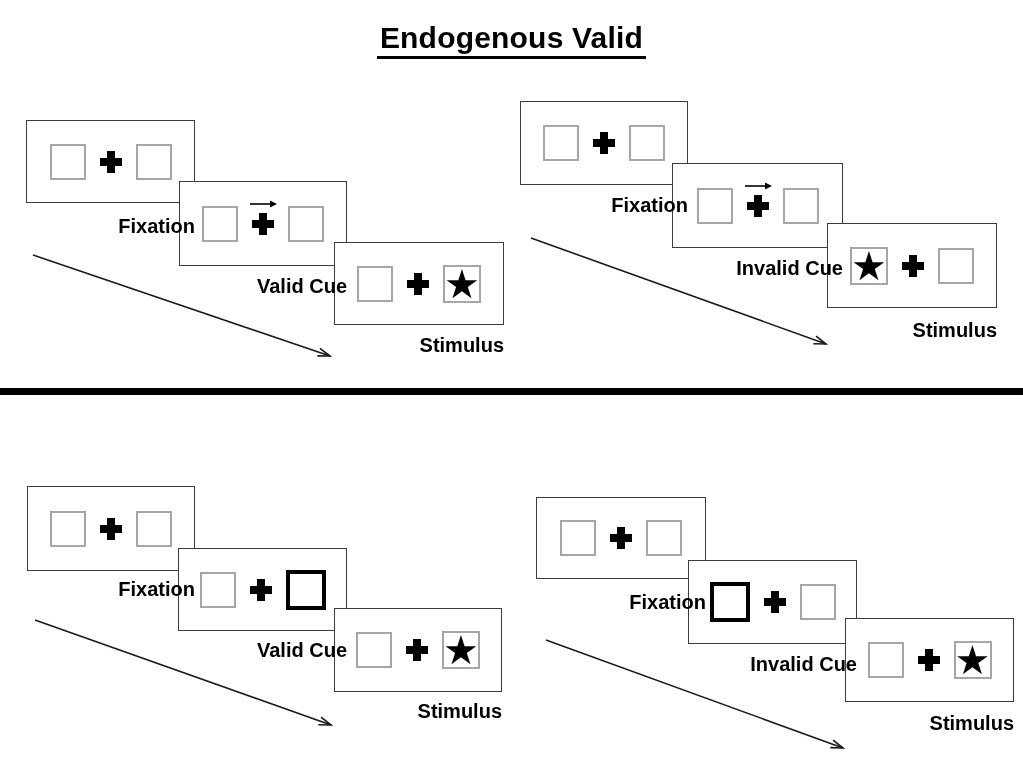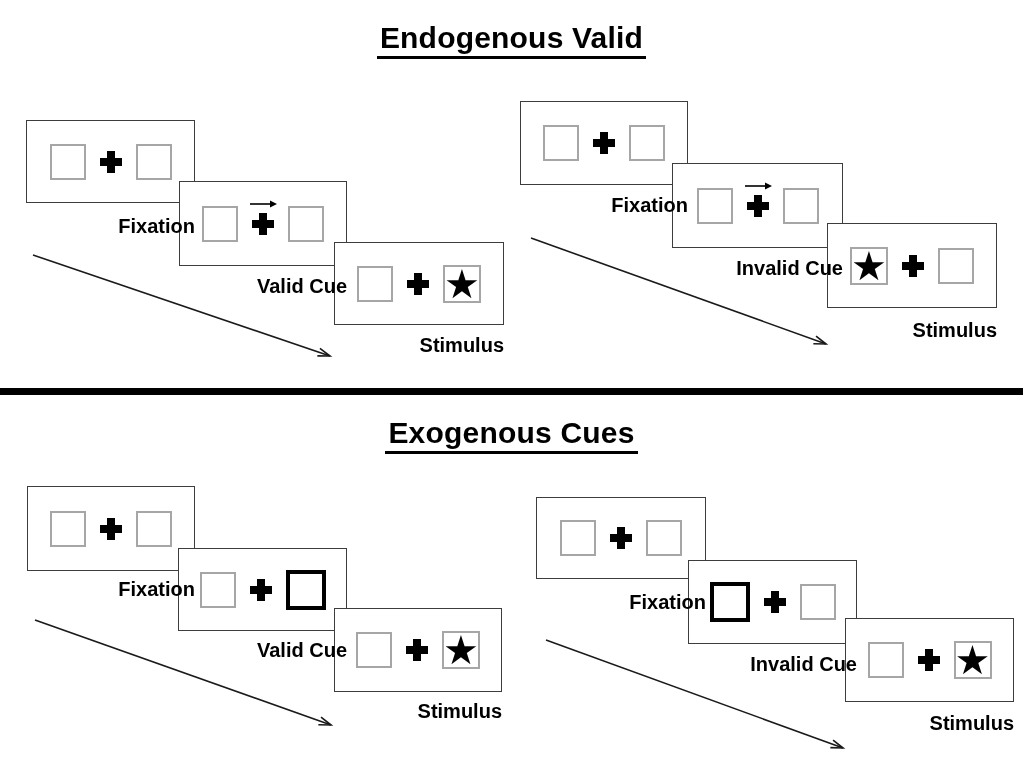--- a/index.html
+++ b/index.html
@@ -50,23 +50,20 @@
     <line x1="33" y1="255" x2="330" y2="356" stroke="#1a1a1a" stroke-width="1.6" marker-end="url(#ah)"></line>
     <line x1="531" y1="238" x2="826" y2="344" stroke="#1a1a1a" stroke-width="1.6" marker-end="url(#ah)"></line>
     <line x1="35" y1="620" x2="331" y2="725" stroke="#1a1a1a" stroke-width="1.6" marker-end="url(#ah)"></line>
     <line x1="546" y1="640" x2="843" y2="748" stroke="#1a1a1a" stroke-width="1.6" marker-end="url(#ah)"></line>
   </svg>
 
   <div class="section-title" style="top:21px">
     <span>Endogenous Valid</span>
   </div>
   <div class="divider"></div>
-  <div class="section-title" style="top:416px">
-    <span>Exogenous Cues</span>
-  </div>
 
   <div class="panel z1" style="left:26px;top:120px;width:169px;height:83px">
     <div class="box"></div>
     <div class="cross"></div>
     <div class="box"></div>
   </div>
   <div class="frame-label" style="left:26px;top:215px;width:169px">Fixation</div>
 
   <div class="panel z2" style="left:179px;top:181px;width:168px;height:85px">
     <div class="box"></div>

